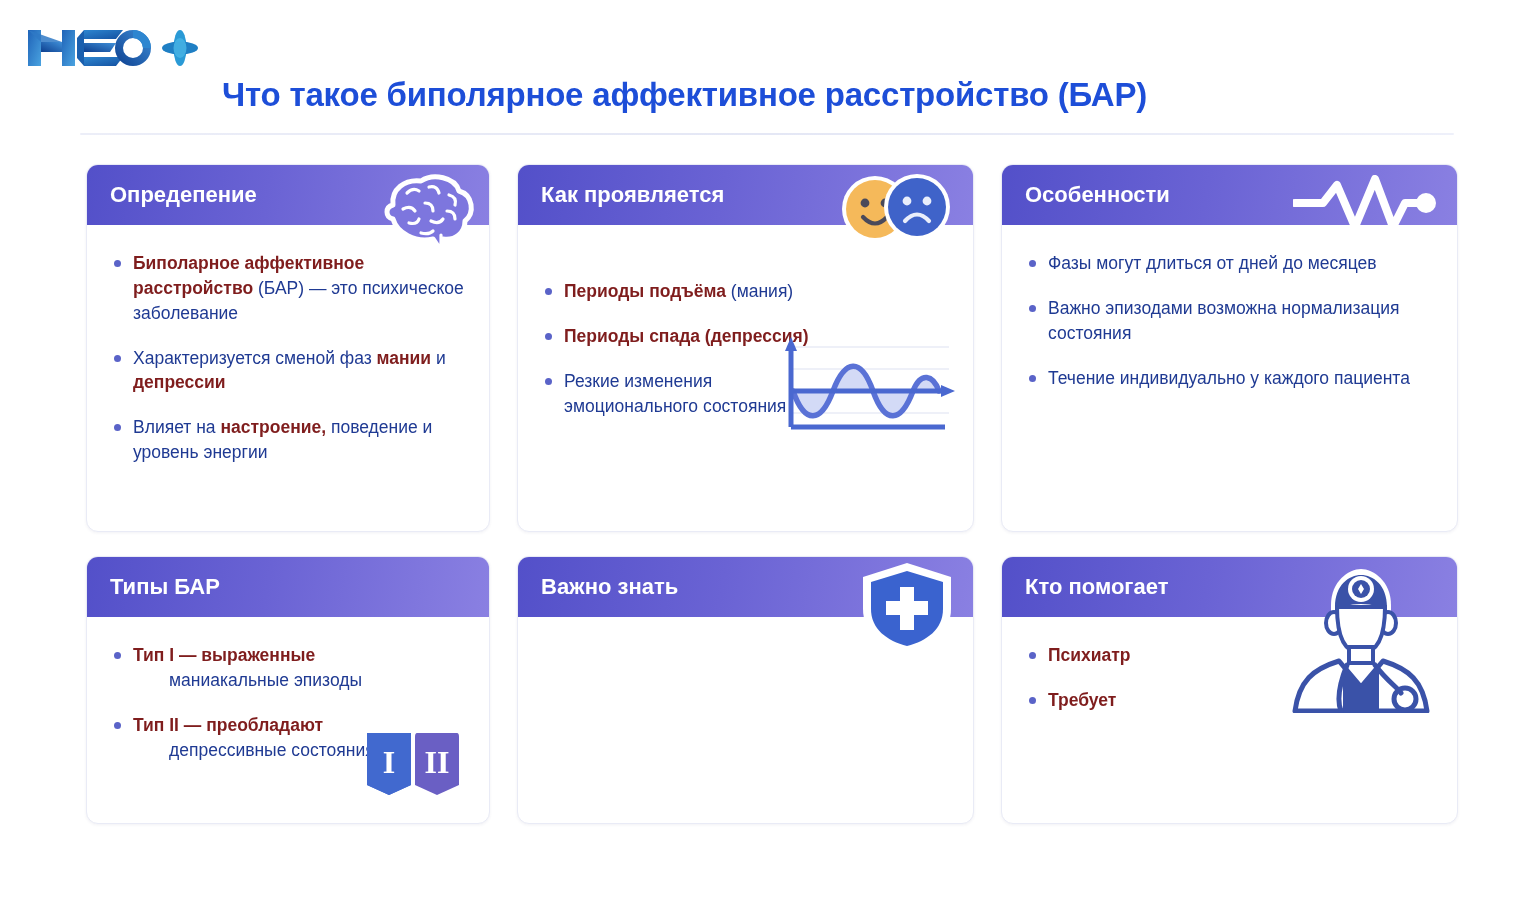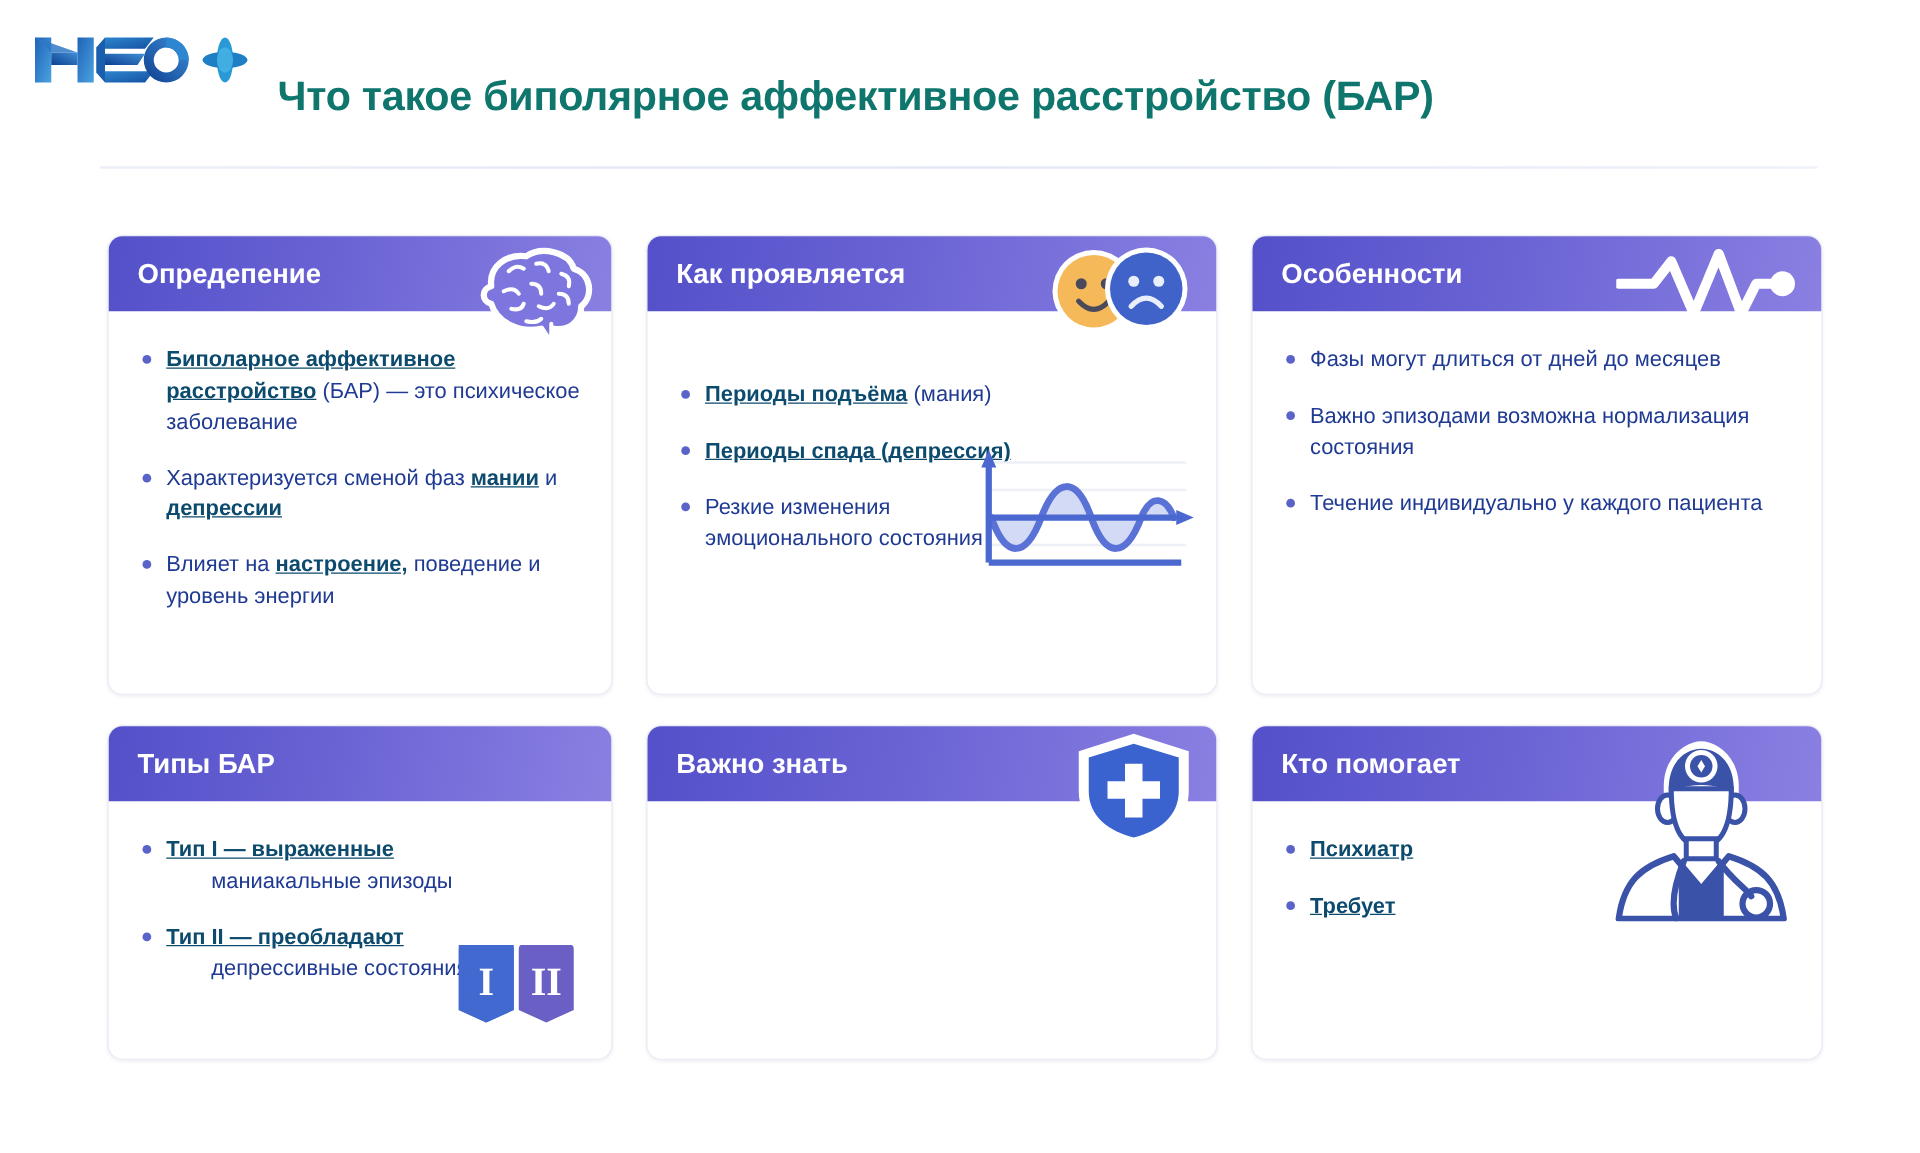--- a/index.html
+++ b/index.html
@@ -16,39 +16,39 @@
   }
 
   
   .logo {
     position: absolute;
     left: 24px; top: 18px;
     width: 180px; height: 62px;
   }
   .title {
     position: absolute;
-    left: 222px; top: 58px;
+    left: 222px; top: 76px;
     font-size: 33px;
     font-weight: bold;
-    color: #0f766e;
+    color: #1d4ed8;
     letter-spacing: -0.2px;
     white-space: nowrap;
   }
   .divider {
     position: absolute;
     left: 80px; top: 133px;
     width: 1374px; height: 2px;
     background: linear-gradient(90deg, #eceef8 0%, #e4e7f5 50%, #eef0fa 100%);
     border-radius: 2px;
   }
 
   
   .grid {
     position: absolute;
-    left: 86px; top: 188px;
+    left: 86px; top: 164px;
     width: 1372px; height: 660px;
     display: grid;
     grid-template-columns: 404px 1fr 1fr;
     grid-template-rows: 368px 1fr;
     column-gap: 27px;
     row-gap: 24px;
   }
 
   .card {
     position: relative;
@@ -92,21 +92,21 @@
     line-height: 1.42;
   }
   ul.bullets li::before {
     content: "";
     position: absolute;
     left: 3px; top: 9px;
     width: 7px; height: 7px;
     border-radius: 50%;
     background: #5a63c8;
   }
-  ul.bullets li b { font-weight: bold; color: #0c4a6e; text-decoration: underline; }
+  ul.bullets li b { font-weight: bold; color: #7f1d1d; }
   ul.bullets li .sub { display: block; padding-left: 36px; font-weight: normal; }
 
   
   .narrow-text { max-width: 250px; }
   .narrow-text-2 { max-width: 280px; margin-top: 28px; }
 
   
   .head-icon {
     position: absolute;
     z-index: 2;

